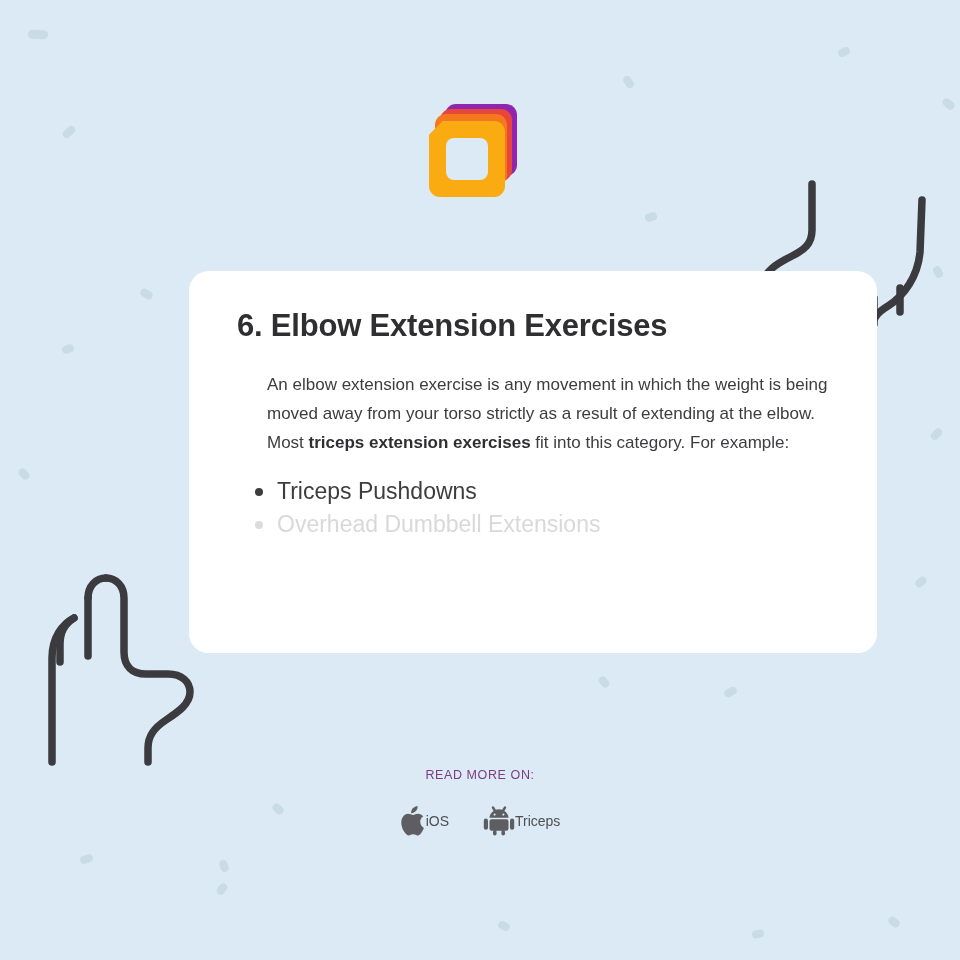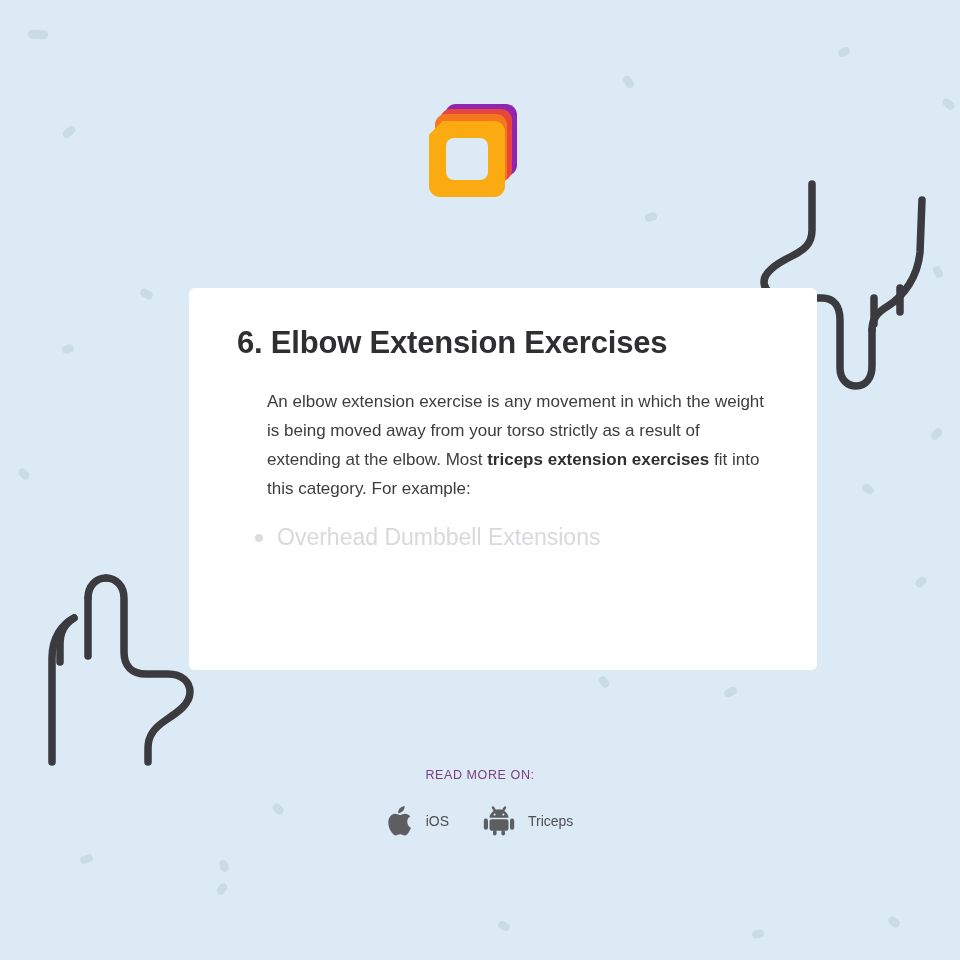--- a/index.html
+++ b/index.html
@@ -83,25 +83,25 @@
     left: 17px; top: 34px;
     width: 42px; height: 42px;
     background: #dbeaf4;
     border-radius: 8px;
   }
 
   
   .card {
     position: absolute;
     left: 189px;
-    top: 288px;
-    width: 628px;
+    top: 271px;
+    width: 688px;
     height: 382px;
     background: #ffffff;
-    border-radius: 6px;
+    border-radius: 20px;
     overflow: hidden;
   }
   .card-inner {
     padding: 36px 48px 0 48px;
   }
   .card-title {
     font-size: 31px;
     font-weight: bold;
     color: #2f2f31;
     letter-spacing: -0.2px;
@@ -180,21 +180,21 @@
   .stores {
     margin-top: 24px;
     display: flex;
     justify-content: center;
     align-items: center;
     gap: 34px;
   }
   .store {
     display: flex;
     align-items: center;
-    gap: 13px;
+    gap: 0;
   }
   .store .glyph { display: block; }
   .store .glyph svg { display: block; fill: #5d5d62; }
   .store .label {
     font-size: 14px;
     color: #4e4e53;
   }
 </style>
 </head>
 <body>
@@ -254,20 +254,21 @@
     <div class="l-hole"></div>
   </div>
 
   <div class="card">
     <div class="card-inner">
       <h1 class="card-title">6. Elbow Extension Exercises</h1>
 
       <p class="card-body"><span>An elbow extension exercise is any movement in which the weight is being moved away from your torso strictly as a result of extending at the elbow. Most </span><b>triceps extension exercises</b><span> fit into this category. For example:</span></p>
 
       <ul class="bullet-list">
+        <li>Triceps Pushdowns</li>
         <li class="faded">Overhead Dumbbell Extensions</li>
       </ul>
     </div>
     <div class="card-fade"></div>
   </div>
 
   <div class="footer">
     <div class="read-more">READ MORE ON:</div>
 
 

